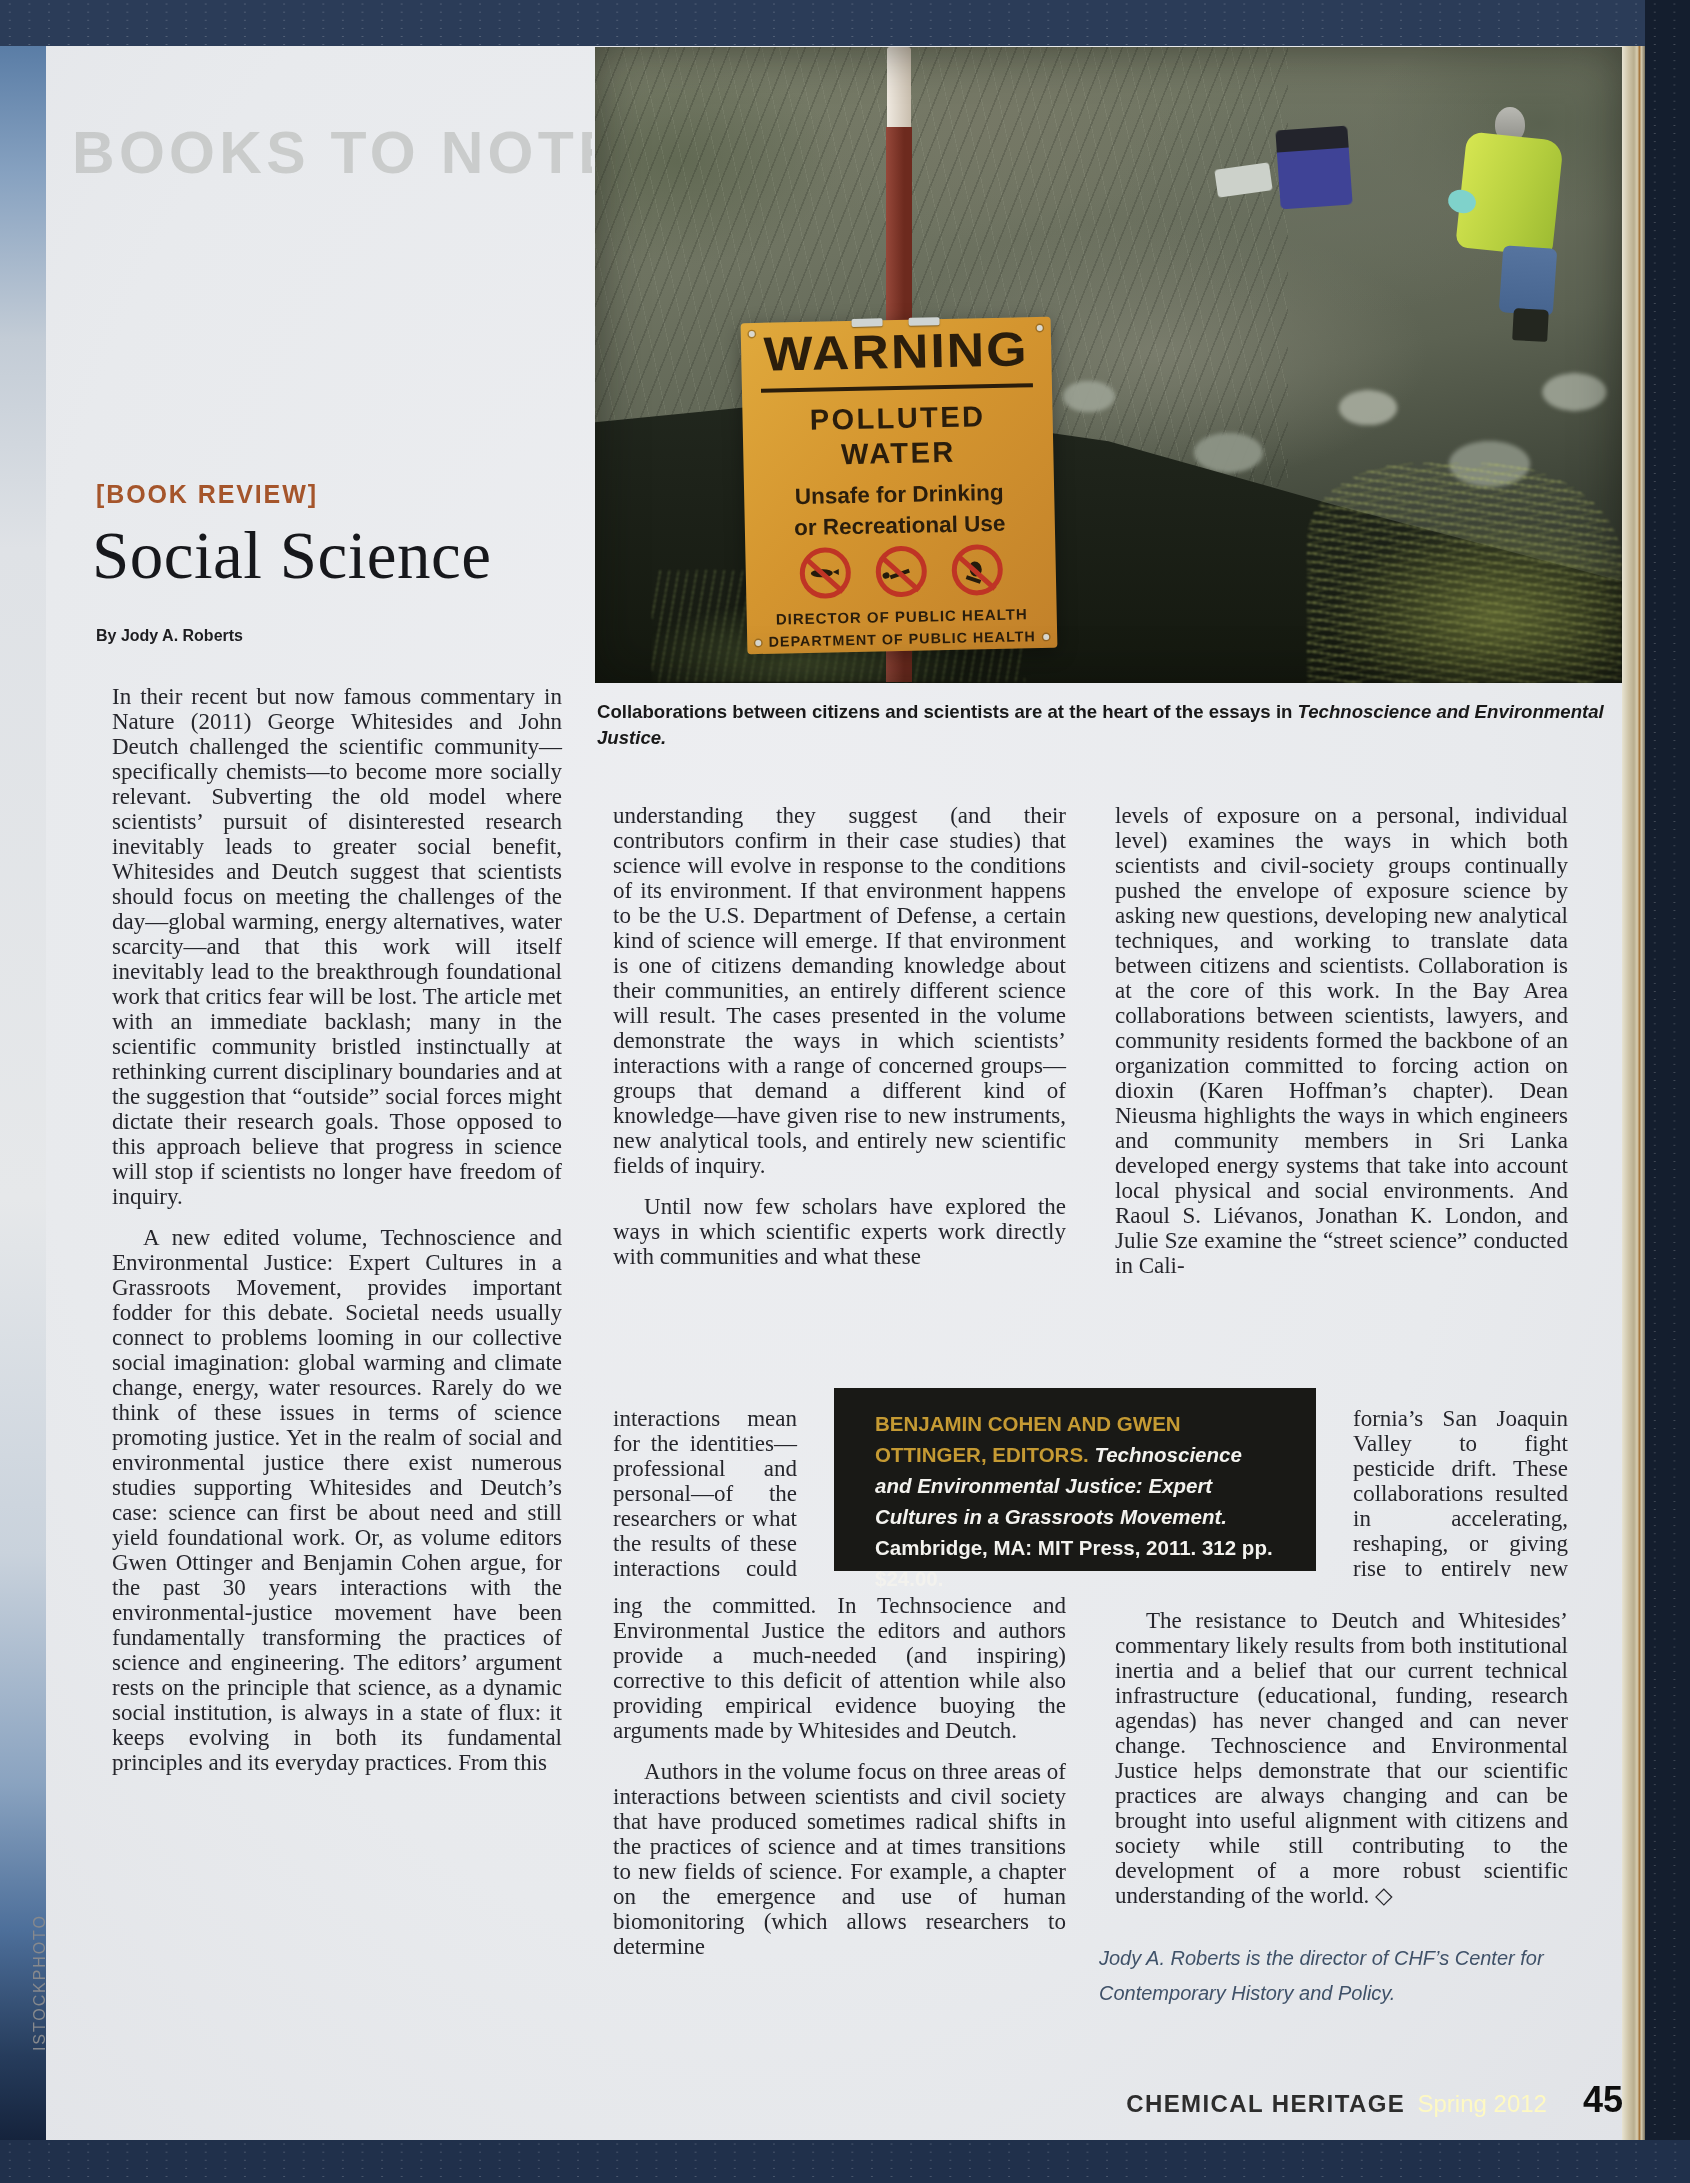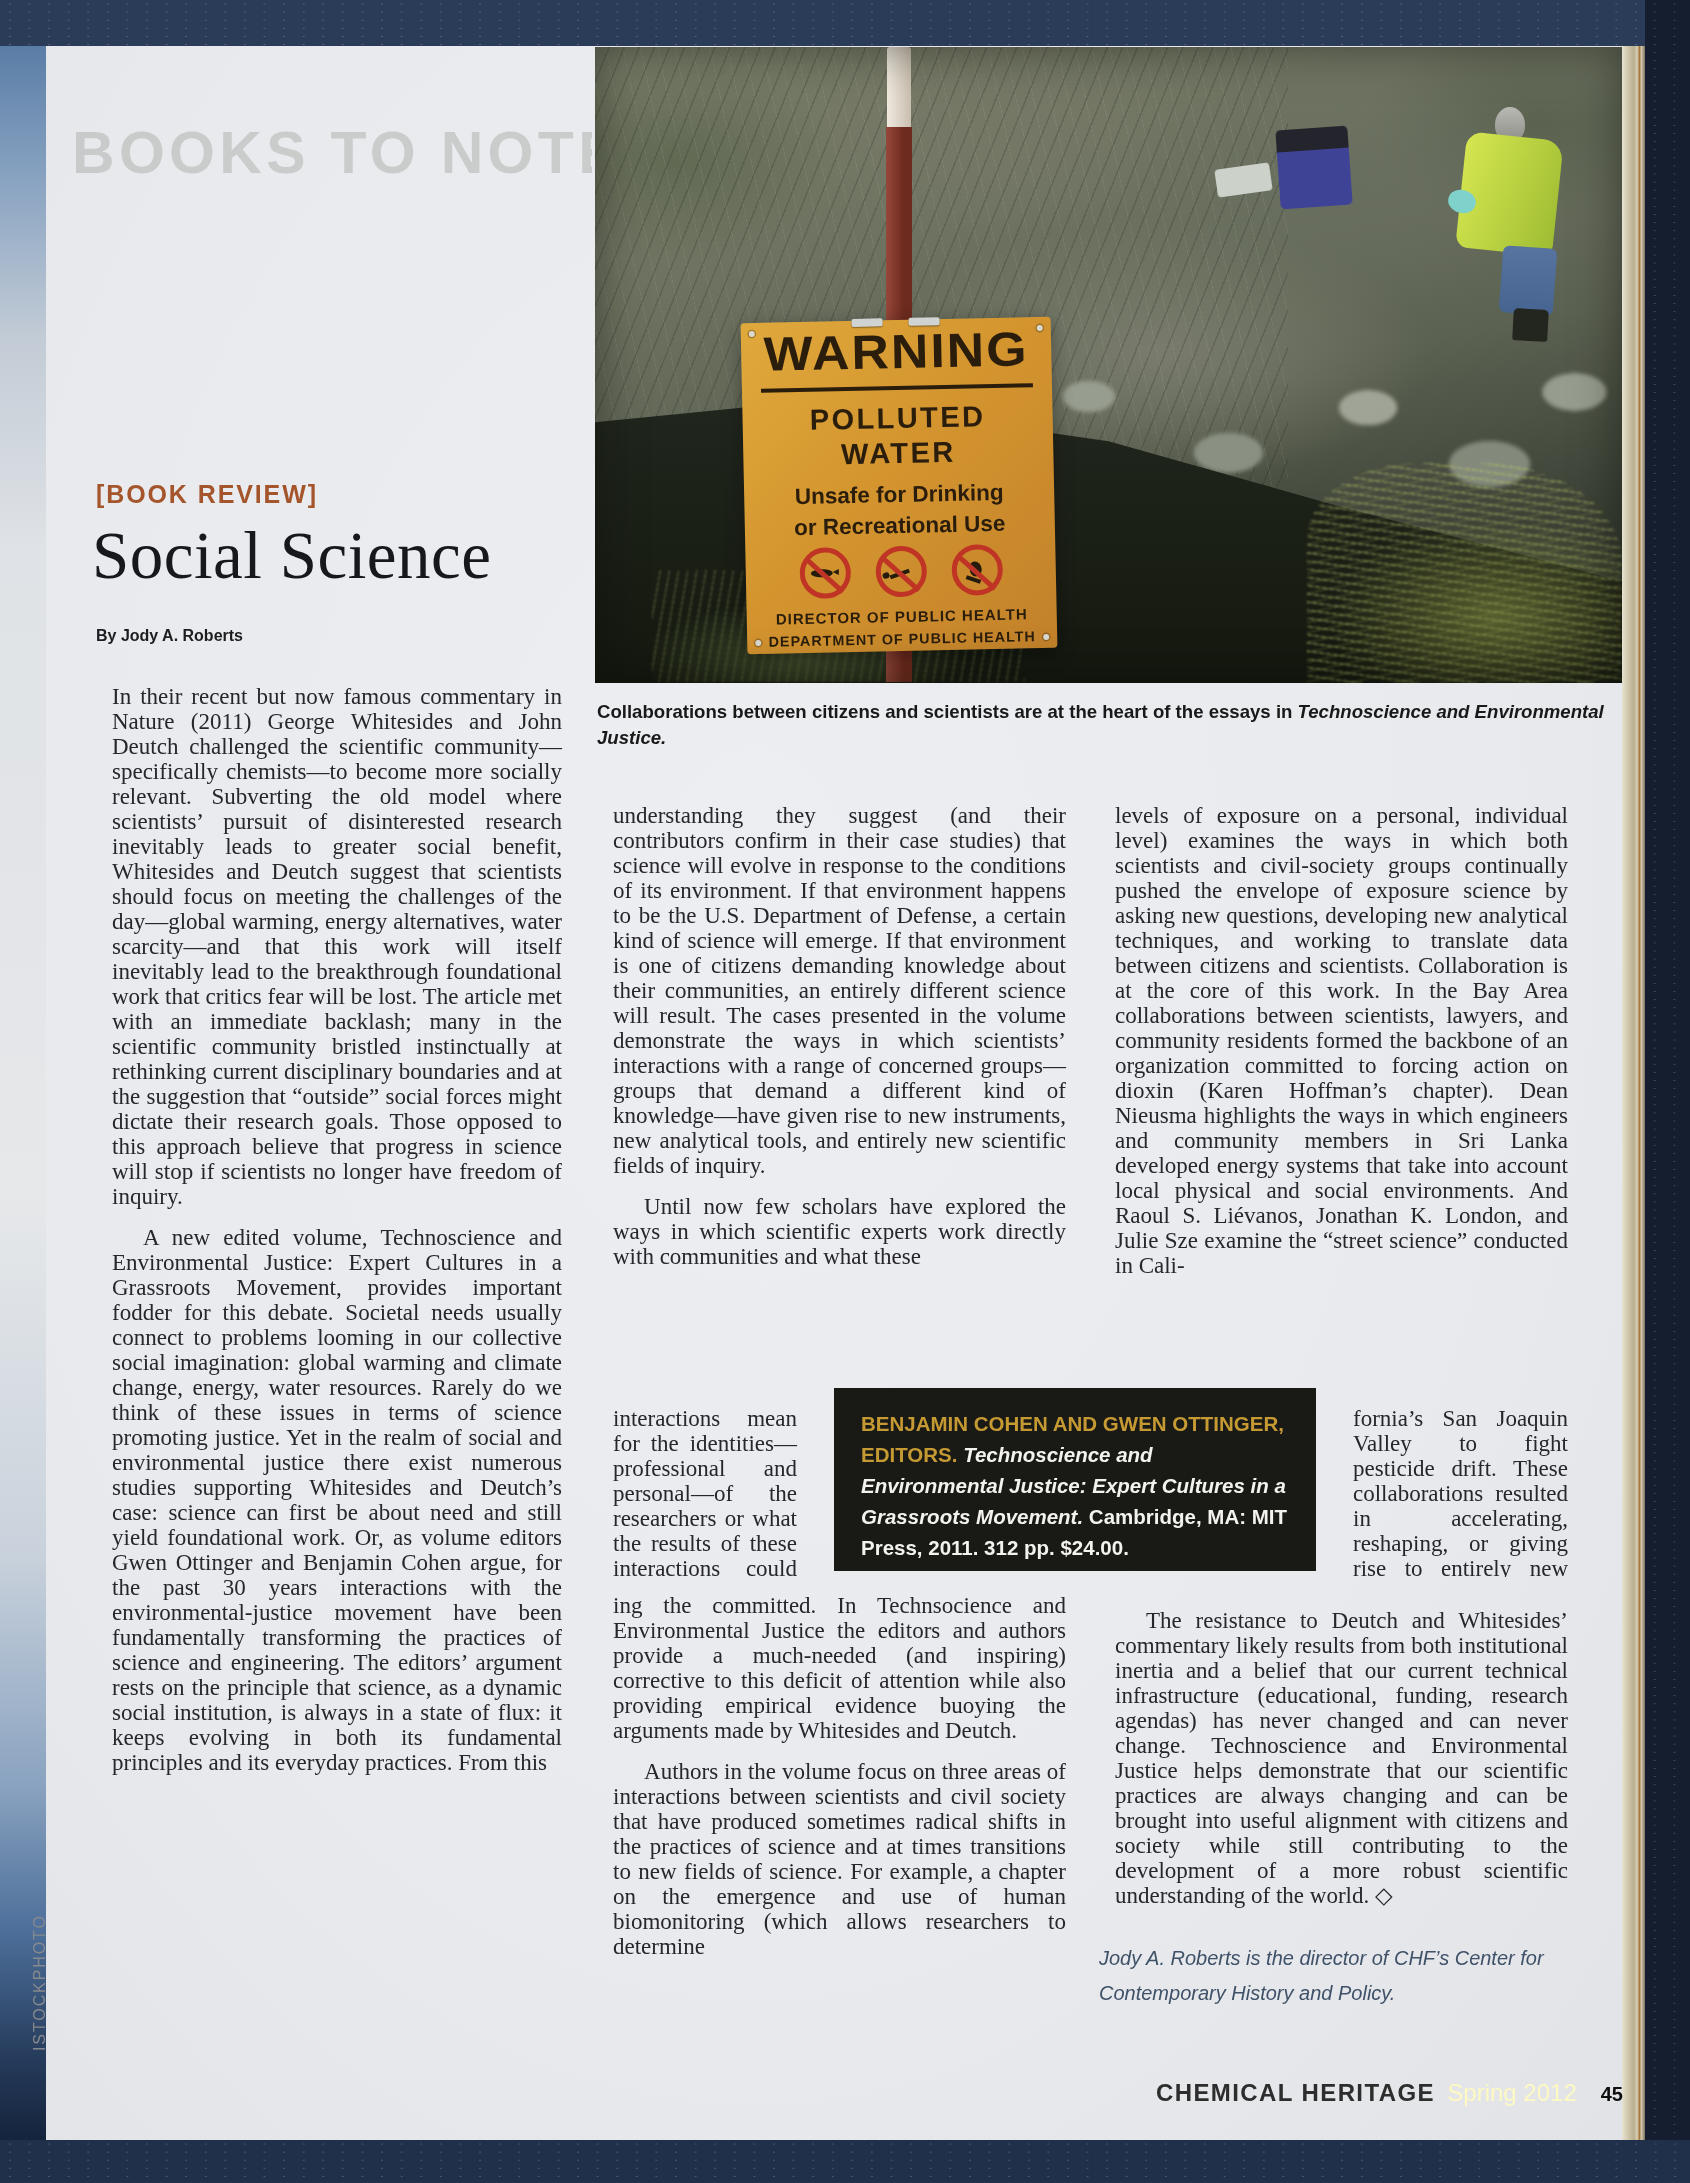--- a/index.html
+++ b/index.html
@@ -125,32 +125,32 @@
   .screw{position:absolute;width:6.7px;height:6.7px;border-radius:50%;background:#d9d9d2;box-shadow:0 0 0 1.4px rgba(60,40,10,.35)}
   .clip{position:absolute;top:-2.4px;width:31px;height:8.6px;border-radius:1.9px;background:#cfd4d3;box-shadow:0 1px 1.4px rgba(0,0,0,.4)}
   .vignette{left:0;top:0;width:100%;height:100%;box-shadow:inset 0 0 48px rgba(10,12,8,.5);pointer-events:none}
 
   
   .caption{left:597px;top:699px;width:1018px;font-family:"Liberation Sans",sans-serif;
     font-weight:700;font-size:18.6px;line-height:26px;color:#191919}
   .cap-italic{font-style:italic}
 
   
-  .bookbox{left:834px;top:1388px;width:482px;height:183px;background:#191916;padding:20px 27px;
+  .bookbox{left:834px;top:1388px;width:482px;height:183px;background:#191916;padding:20px 41px;
     font-family:"Liberation Sans",sans-serif;font-weight:700;font-size:20.5px;line-height:31px;color:#f3f2ee}
   .gold{color:#c59a33}
   .bb-title{font-style:italic}
 
   
   .bio{left:1099px;top:1941px;width:485px;font-family:"Liberation Sans",sans-serif;
     font-style:italic;font-size:20px;line-height:35px;color:#3f5168}
   .footer{left:1051px;top:2079px;width:572px;text-align:right;font-family:"Liberation Sans",sans-serif;white-space:nowrap}
   .f-mag{font-weight:700;font-size:24px;letter-spacing:1.4px;color:#2d2d2d}
   .f-issue{font-weight:400;font-size:24px;color:#fef9c3;margin-left:12.4px}
-  .f-num{font-weight:700;font-size:20px;color:#0e0e0e;margin-left:24px}
+  .f-num{font-weight:700;font-size:36px;color:#0e0e0e;margin-left:36px}
   .credit{left:31px;top:2051px;transform:rotate(-90deg);transform-origin:0 0;
     font-family:"Liberation Sans",sans-serif;font-size:16px;letter-spacing:1.9px;color:#87898d;white-space:nowrap}
 </style>
 </head>
 <body>
 
 <div class="canvas">
 
   <div class="abs cover-top speckle"></div>
   <div class="abs cover-right speckle"></div>

